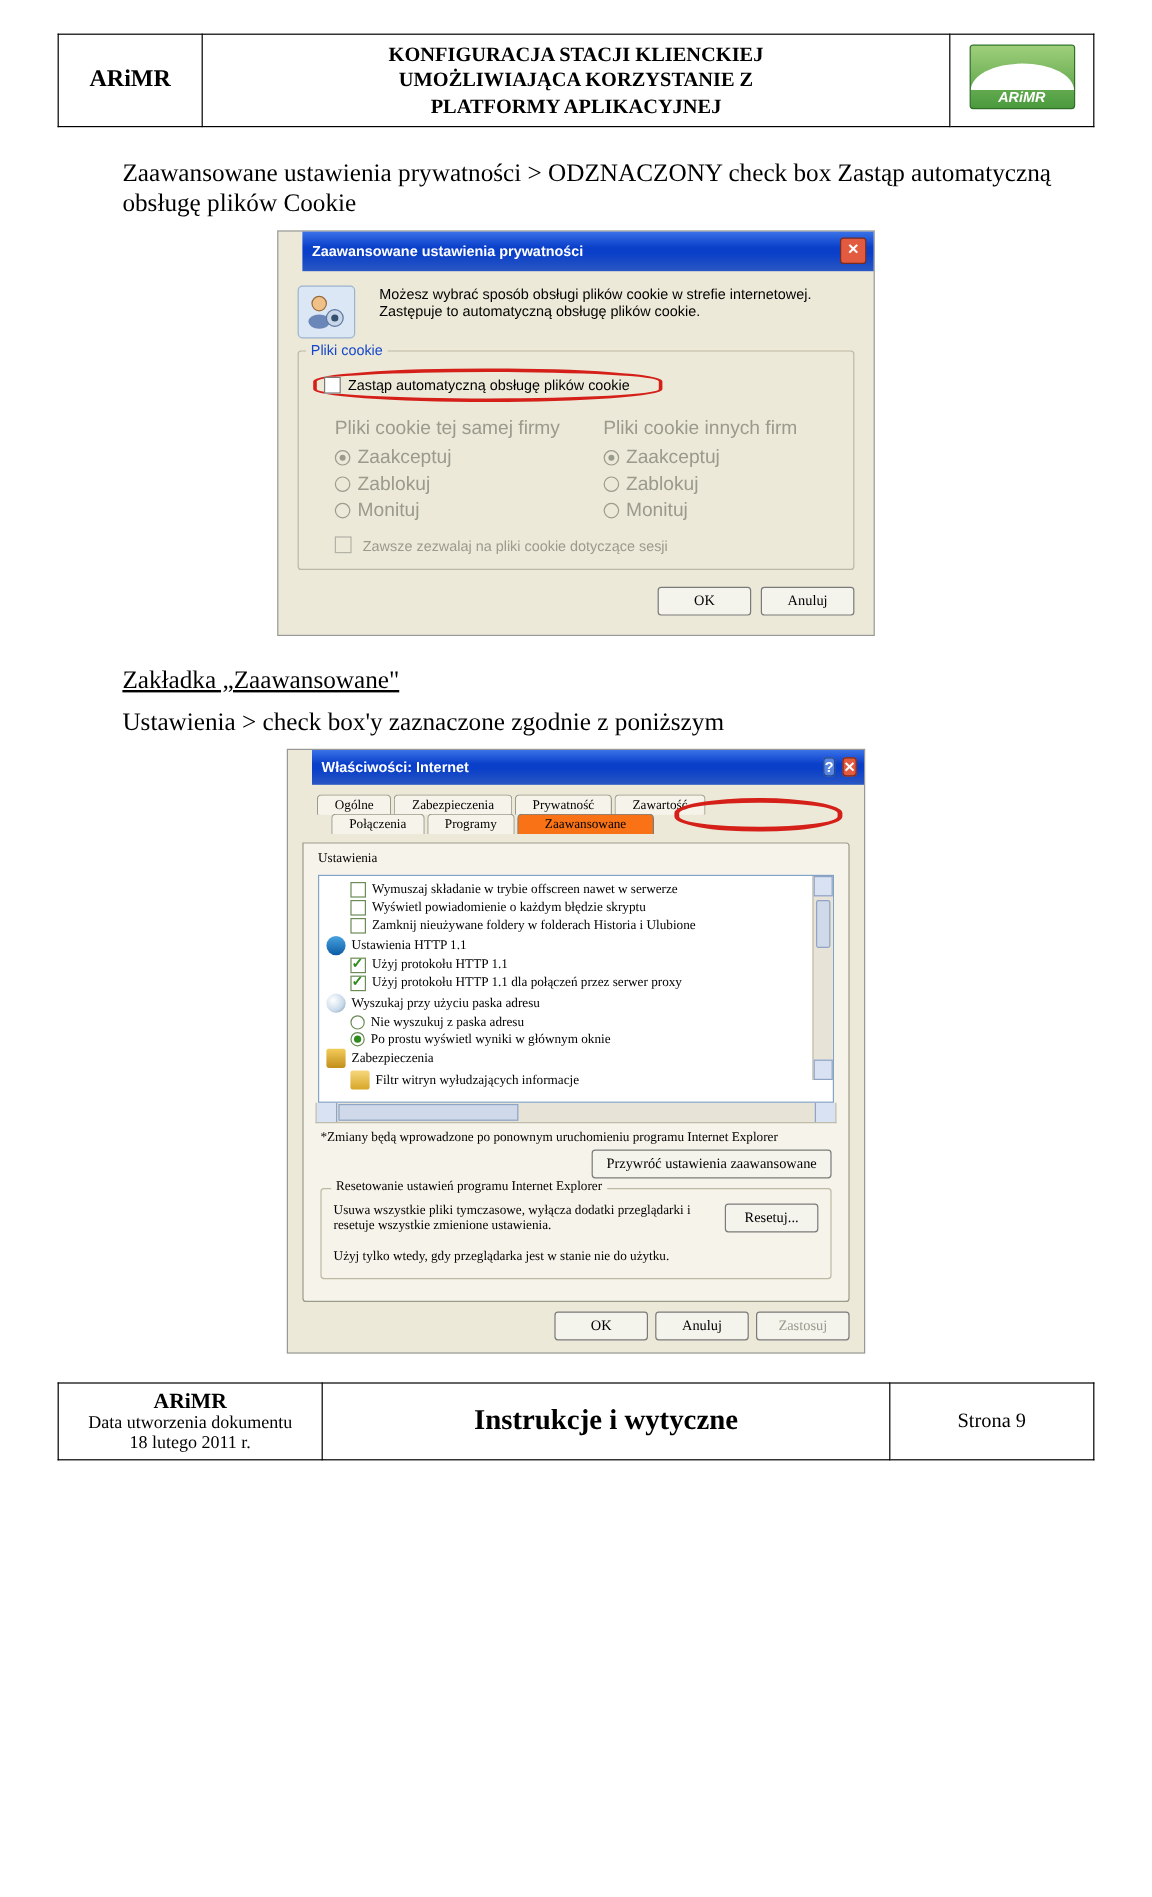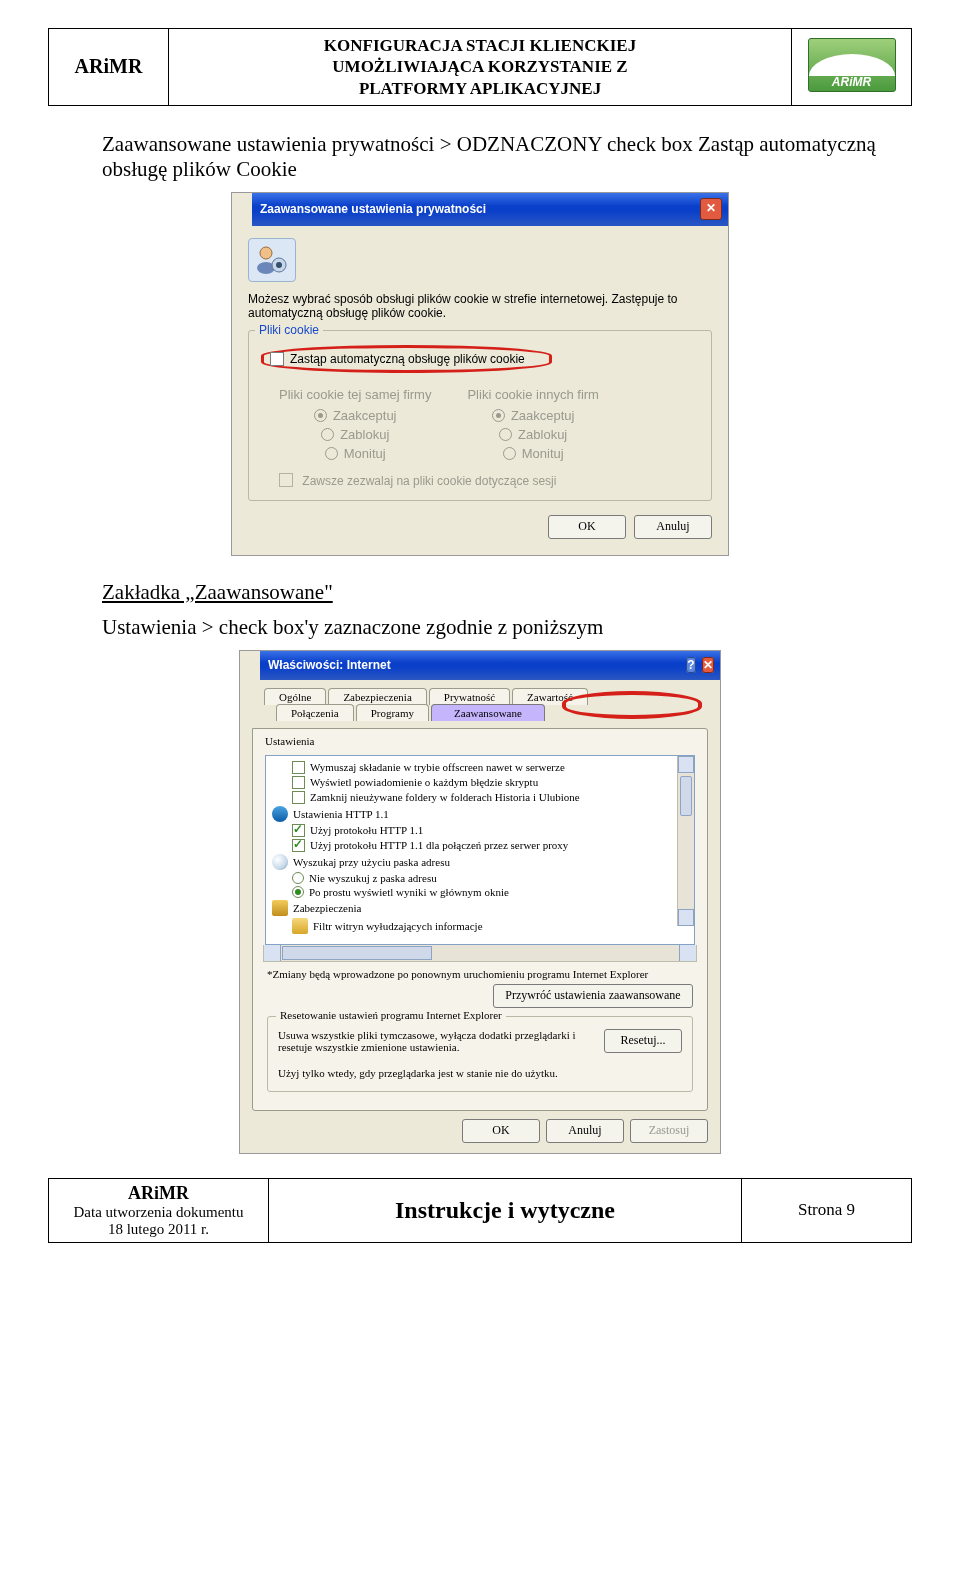--- a/index.html
+++ b/index.html
@@ -81,38 +81,38 @@
   .closebtn{
     width:22px;height:22px;background:#e25a3f;border:1px solid #7a2b1b;
     color:#fff;text-align:center;line-height:18px;border-radius:3px;font-weight:bold;
   }
   .helpbtn{
     width:22px;height:22px;background:#5a86e0;border:1px solid #26498a;
     color:#fff;text-align:center;line-height:18px;border-radius:3px;font-weight:bold;
     margin-right:3px;
   }
   .dlg1 .bodyarea{ padding: 12px 16px 16px 16px; }
-  .dlg1 .intro{ display:flex; gap:10px; margin-bottom:10px;flex-direction:column; }
+  .dlg1 .intro{ display:flex; gap:20px; margin-bottom:10px; }
   .dlg1 .intro .icn{
     width:48px;height:44px;flex-shrink:0;background:#dbe7f5;border:1px solid #9bb3cf;border-radius:4px;
     display:flex;align-items:center;justify-content:center;
   }
   .groupbox{
     border:1px solid #bdb8a4; border-radius:3px; position:relative; padding:14px 12px 12px 12px; margin-top:8px;
   }
   .groupbox .legend{
     position:absolute; top:-8px; left:6px; background:#ece9d8; padding:0 4px; color:#1648cc; font-size:12px;
   }
   .redcircle{
     border:3px solid #d5201a; border-radius:50%/38%;
     padding:4px 24px 4px 6px; display:inline-flex; align-items:center; gap:6px;
   }
   .chk{ width:14px;height:14px;border:1px solid #7a7a7a;background:#fff;display:inline-block; }
   .cols{ display:flex; gap:36px; margin:14px 0 4px 18px; }
-  .col{ color:#9a9a8d; font-size:13px;text-align:center; }
+  .col{ color:#9a9a8d; font-size:16px; }
   .col .hd{ margin-bottom:6px; }
   .col label{ display:block; margin:4px 0; }
   .radio{
     width:13px;height:13px;border:1px solid #9a9a8d;border-radius:50%;display:inline-block;vertical-align:-2px;margin-right:6px;
   }
   .radio.sel::after{content:"";display:block;width:5px;height:5px;border-radius:50%;background:#9a9a8d;margin:3px;}
   .chkdis{ width:14px;height:14px;border:1px solid #b2b2a5;background:#ece9d8;display:inline-block;vertical-align:-2px;margin-right:6px;}
   .dlgbtns{
     display:flex; justify-content:flex-end; gap:8px; margin-top:14px;
   }
@@ -278,21 +278,21 @@
       <div class="tabs">
         <div class="tabrow back">
           <span class="tab">Ogólne</span>
           <span class="tab">Zabezpieczenia</span>
           <span class="tab">Prywatność</span>
           <span class="tab">Zawartość</span>
         </div>
         <div class="tabrow" style="margin-left:24px;margin-top:-1px;">
           <span class="tab">Połączenia</span>
           <span class="tab">Programy</span>
-          <span class="tab" style="background:#c4b5fd;border-color:#7a7a7a;padding:2px 22px;">Zaawansowane</span>
+          <span class="tab" style="background:#f97316;border-color:#7a7a7a;padding:2px 22px;">Zaawansowane</span>
         </div>
         <div class="redov"></div>
       </div>
       <div class="panel">
         <div class="legend2">Ustawienia</div>
         <div class="treewrap">
           <div class="tree" id="tree">
               <div class="row ind1">
                 <span class="cbx"></span>
                 <span>Wymuszaj składanie w trybie offscreen nawet w serwerze</span>

